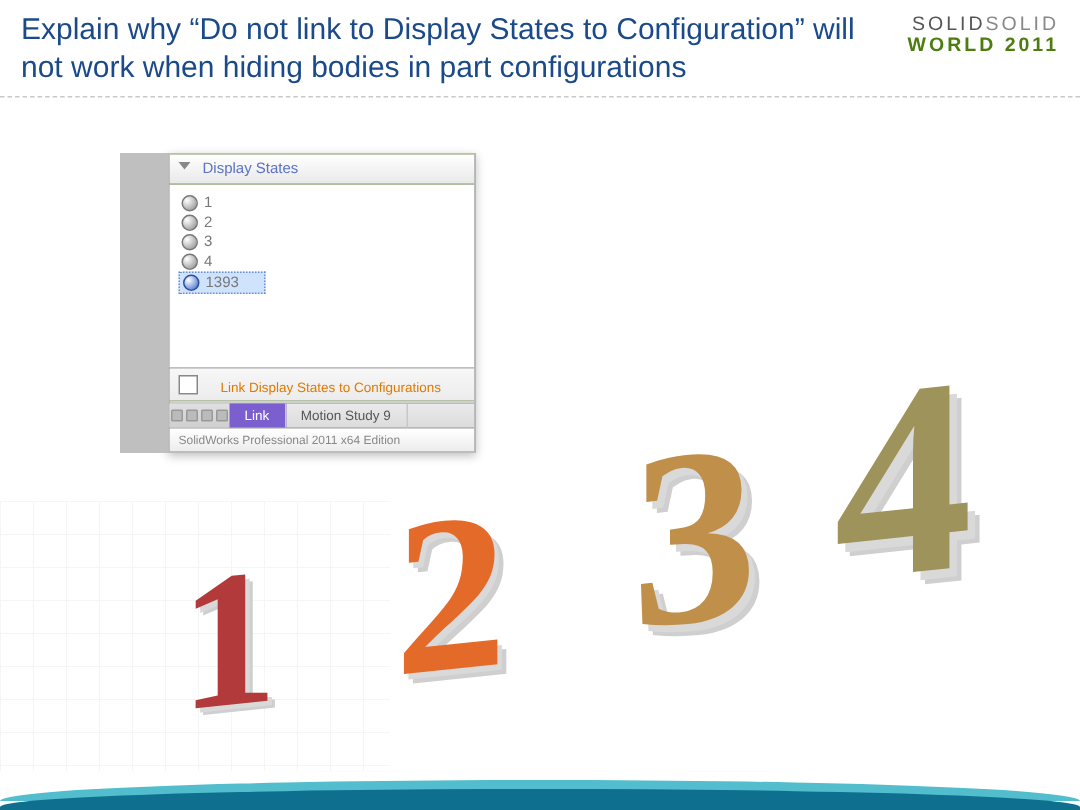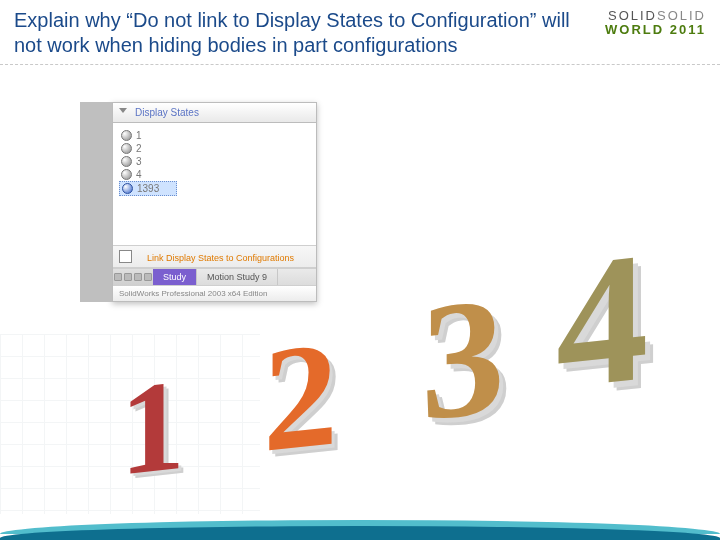--- a/index.html
+++ b/index.html
@@ -88,24 +88,24 @@
         <span class="chk"></span>
         <span>Link Display States to Configurations</span>
       </div>
       <div class="tabs">
         <div class="tab-strip-left">
             <span class="nub"></span>
             <span class="nub"></span>
             <span class="nub"></span>
             <span class="nub"></span>
           </div>
-        <div class="tab active">Study</div>
+        <div class="tab active">Link</div>
         <div class="tab">Motion Study 9</div>
       </div>
-      <div class="status">SolidWorks Professional 2003 x64 Edition</div>
+      <div class="status">SolidWorks Professional 2011 x64 Edition</div>
     </div>
   </div>
 
   <div class="big n1">1</div>
   <div class="big n2">2</div>
   <div class="big n3">3</div>
   <div class="big n4">4</div>
 
   <div class="wave">
     <div class="w2"></div>

